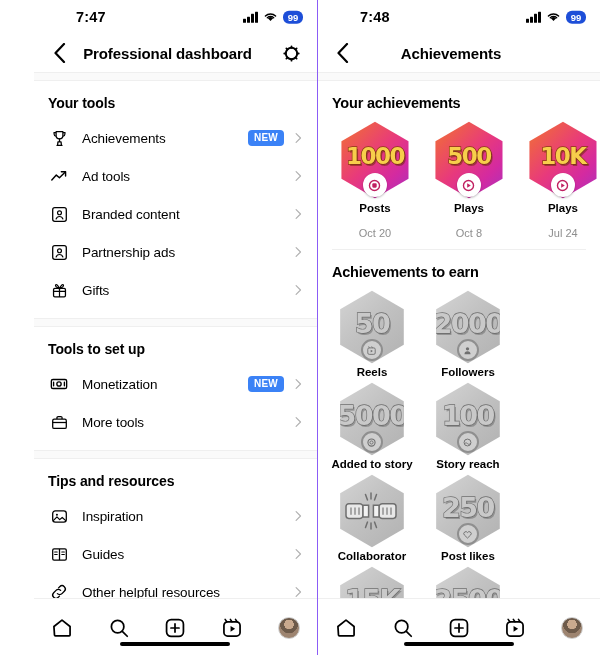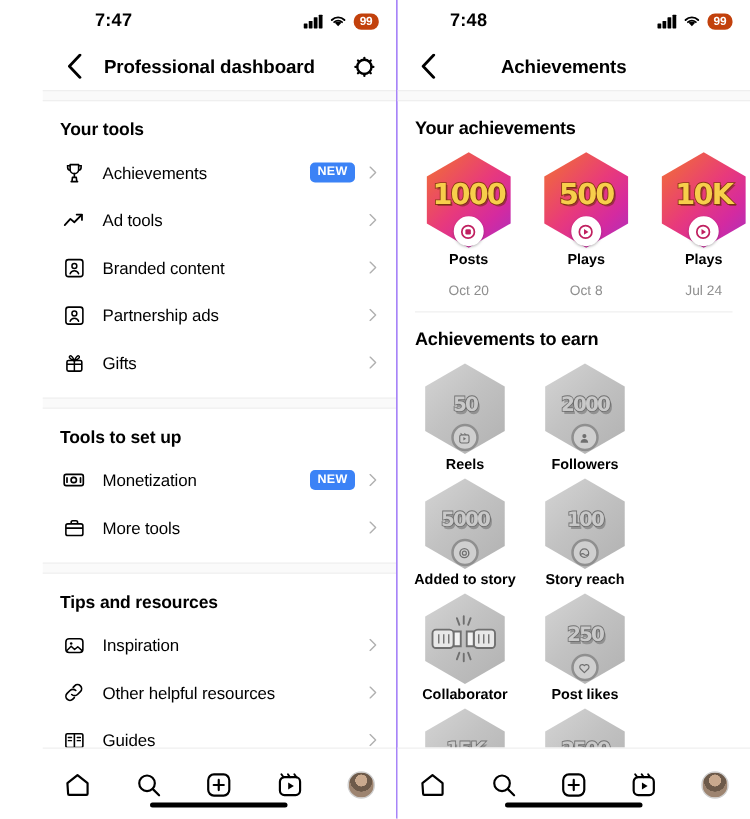--- a/index.html
+++ b/index.html
@@ -35,21 +35,21 @@
     transform: translateY(-50%);
     display: flex; align-items: center; gap: 5px;
   }
   .sig { display: flex; align-items: flex-end; gap: 1.5px; height: 11px; }
   .sig i { display: block; width: 2.5px; background: #000; border-radius: 0.5px; }
   .sig i:nth-child(1) { height: 4px; }
   .sig i:nth-child(2) { height: 6px; }
   .sig i:nth-child(3) { height: 8.5px; }
   .sig i:nth-child(4) { height: 11px; background: #000; }
   .batt {
-    background: #c2410c; color: #fff;
+    background: #1d4ed8; color: #fff;
     font-size: 9.5px; font-weight: bold;
     border-radius: 6px;
     padding: 1.5px 5px 1.5px 5px;
     line-height: 1;
     letter-spacing: -0.2px;
   }
 
   
   .navbar {
     height: 38px;
@@ -182,21 +182,21 @@
   }
   .hexg {
     width: 74px; height: 74px;
     clip-path: polygon(50% 1%, 93% 26%, 93% 74%, 50% 99%, 7% 74%, 7% 26%);
     background: linear-gradient(135deg, #d6d6d6 0%, #c2c2c2 45%, #b0b0b0 100%);
     display: flex; align-items: center; justify-content: center;
     position: relative;
   }
   .hexg-num {
     font-family: "DejaVu Sans", sans-serif;
-    font-size: 16px; font-weight: bold;
+    font-size: 27px; font-weight: bold;
     color: #c9c9c9;
     letter-spacing: -1.5px;
     -webkit-text-stroke: 1.3px #6f6f6f;
     paint-order: stroke fill;
     text-shadow: 1.5px 2px 0 rgba(90,90,90,0.45);
     transform: translateY(-4px);
   }
   .hexg-badge {
     position: absolute;
     bottom: 3px; left: 50%; transform: translateX(-50%);
@@ -409,40 +409,40 @@
           </svg>
         </span>
         <span class="row-label">Inspiration</span>
         <svg class="chev-r" viewBox="0 0 10 16">
             <path d="M2 1l7 7-7 7" stroke="#b0b0b0" stroke-width="1.8" fill="none" stroke-linecap="round" stroke-linejoin="round"></path>
           </svg>
       </div>
 
       <div class="row">
         <span class="row-icon">
-          <svg width="18" height="18" viewBox="0 0 20 20">
-            <path d="M8.2 11.8a3.6 3.6 0 0 0 5.1 0l2.6-2.6a3.6 3.6 0 0 0-5.1-5.1L9.5 5.4" stroke="#000" stroke-width="1.5" fill="none" stroke-linecap="round"></path>
-            <path d="M11.8 8.2a3.6 3.6 0 0 0-5.1 0l-2.6 2.6a3.6 3.6 0 0 0 5.1 5.1l1.3-1.3" stroke="#000" stroke-width="1.5" fill="none" stroke-linecap="round"></path>
-          </svg>
-        </span>
-        <span class="row-label">Other helpful resources</span>
-        <svg class="chev-r" viewBox="0 0 10 16">
-            <path d="M2 1l7 7-7 7" stroke="#b0b0b0" stroke-width="1.8" fill="none" stroke-linecap="round" stroke-linejoin="round"></path>
-          </svg>
-      </div>
-
-      <div class="row">
-        <span class="row-icon">
           <svg width="17" height="17" viewBox="0 0 20 20">
             <rect x="2" y="3.5" width="16" height="13" rx="1.6" stroke="#000" stroke-width="1.5" fill="none"></rect>
             <path d="M10 3.5v13" stroke="#000" stroke-width="1.5"></path>
             <path d="M4.3 7h3M4.3 10h3M12.7 7h3M12.7 10h3" stroke="#000" stroke-width="1.3" stroke-linecap="round"></path>
           </svg>
         </span>
         <span class="row-label">Guides</span>
+        <svg class="chev-r" viewBox="0 0 10 16">
+            <path d="M2 1l7 7-7 7" stroke="#b0b0b0" stroke-width="1.8" fill="none" stroke-linecap="round" stroke-linejoin="round"></path>
+          </svg>
+      </div>
+
+      <div class="row">
+        <span class="row-icon">
+          <svg width="18" height="18" viewBox="0 0 20 20">
+            <path d="M8.2 11.8a3.6 3.6 0 0 0 5.1 0l2.6-2.6a3.6 3.6 0 0 0-5.1-5.1L9.5 5.4" stroke="#000" stroke-width="1.5" fill="none" stroke-linecap="round"></path>
+            <path d="M11.8 8.2a3.6 3.6 0 0 0-5.1 0l-2.6 2.6a3.6 3.6 0 0 0 5.1 5.1l1.3-1.3" stroke="#000" stroke-width="1.5" fill="none" stroke-linecap="round"></path>
+          </svg>
+        </span>
+        <span class="row-label">Other helpful resources</span>
         <svg class="chev-r" viewBox="0 0 10 16">
             <path d="M2 1l7 7-7 7" stroke="#b0b0b0" stroke-width="1.8" fill="none" stroke-linecap="round" stroke-linejoin="round"></path>
           </svg>
       </div>
 
     </div>
 
     <div class="tabbar">
       <div class="tab">
         <svg width="22" height="22" viewBox="0 0 24 24">

